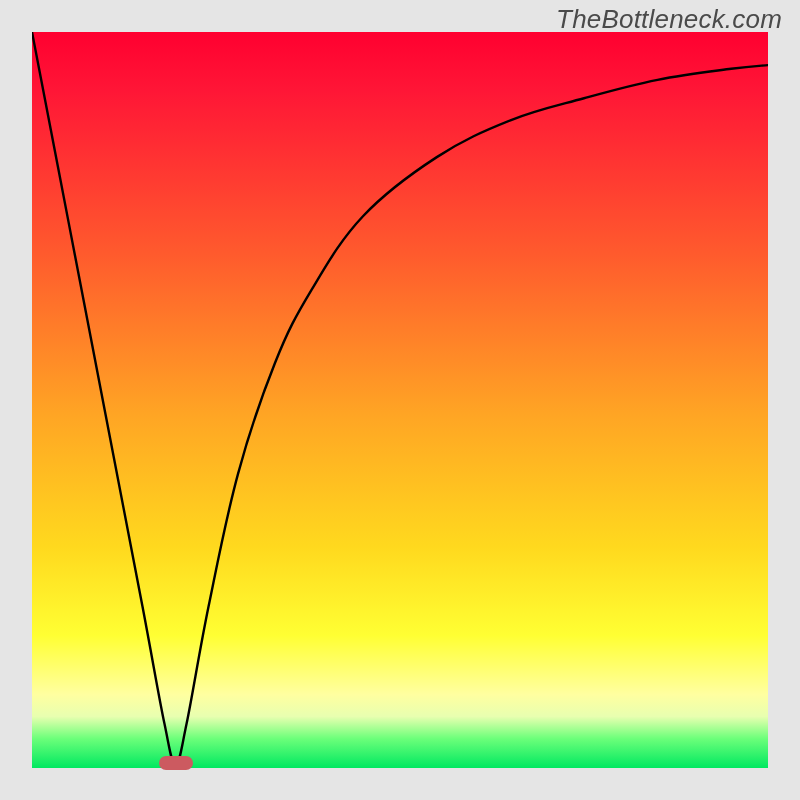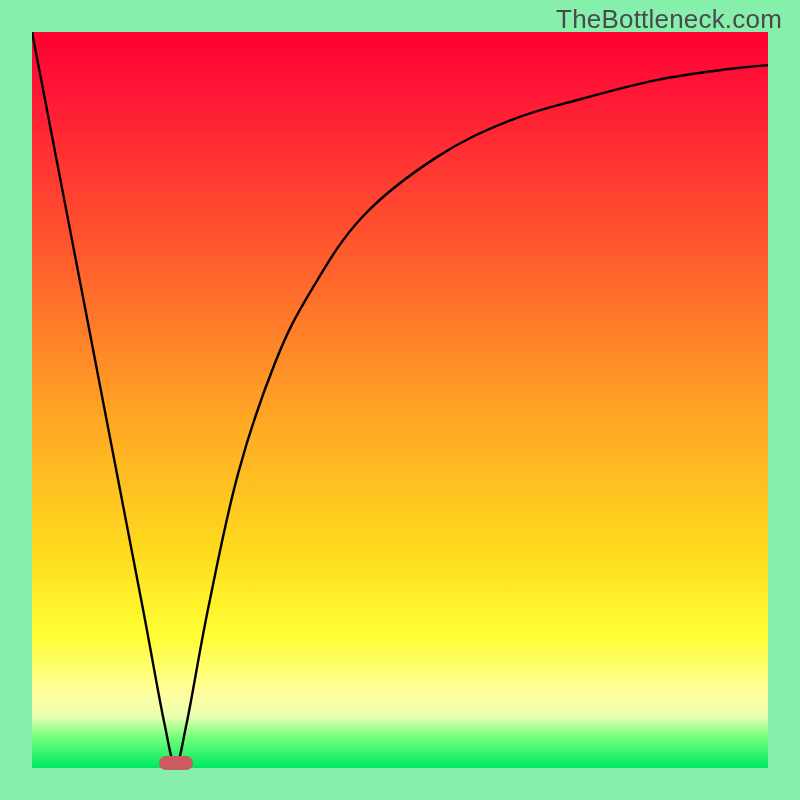--- a/index.html
+++ b/index.html
@@ -8,21 +8,22 @@
     width: 800px;
     height: 800px;
     background: #000;
     font-family: Arial, Helvetica, sans-serif;
     overflow: hidden;
   }
   .frame {
     position: relative;
     width: 800px;
     height: 800px;
-    background: #86efac;
+    background: #e5e5e5;
+    font-style: italic;
   }
   .watermark {
     position: absolute;
     top: 4px;
     right: 18px;
     color: #4a4a4a;
     font-size: 26px;
     font-weight: 500;
     letter-spacing: 0.2px;
     user-select: none;

